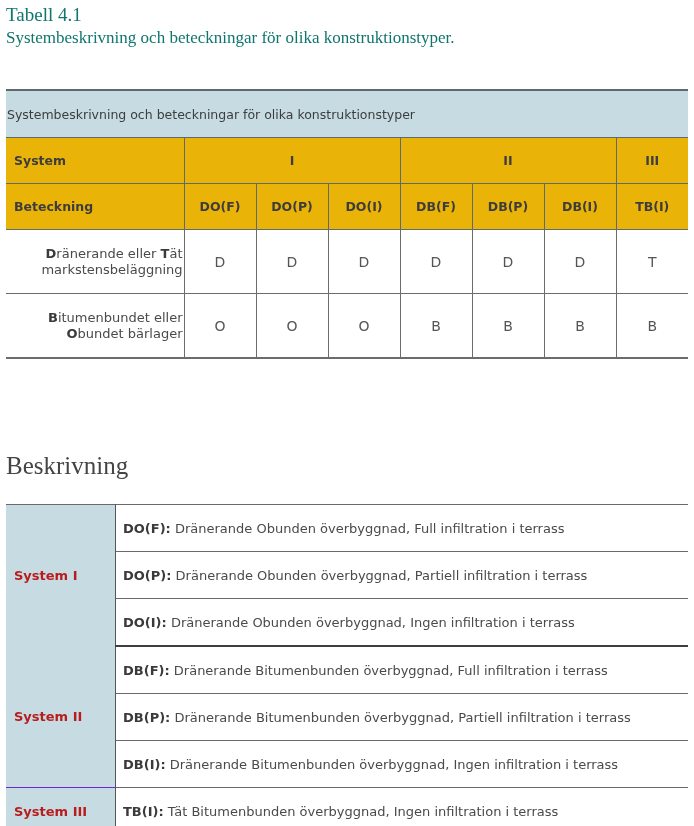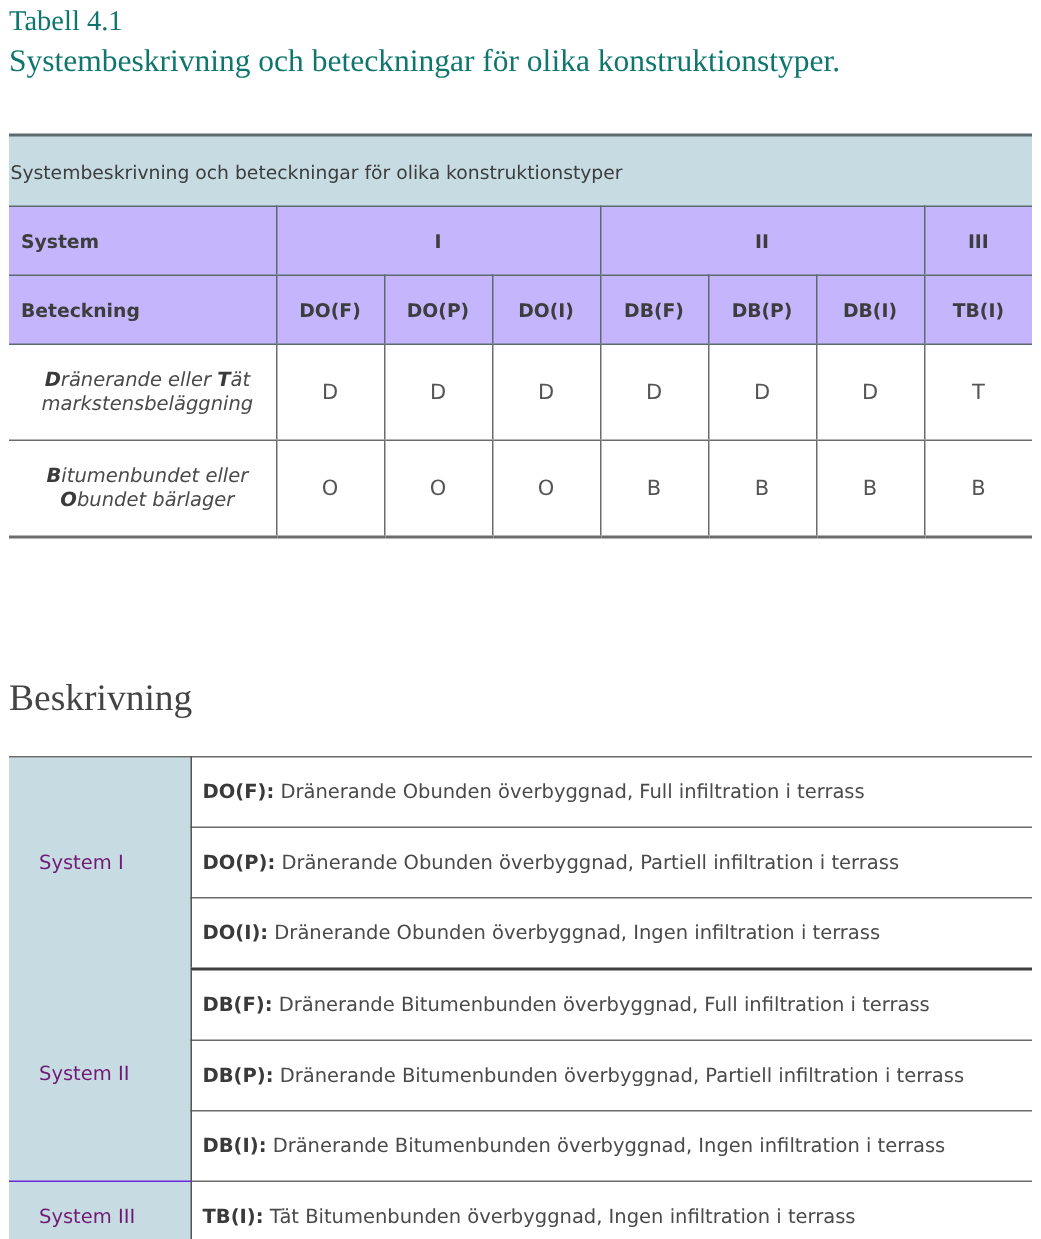--- a/index.html
+++ b/index.html
@@ -1,38 +1,38 @@
 <!DOCTYPE html>
 <html><head>
   <meta charset="utf-8">
   <style>
     html, body { margin: 0; padding: 0; background: #ffffff; }
     body { width: 694px; height: 826px; position: relative; overflow: hidden; color: #3a3a3a; }
     .caption { position: absolute; left: 6px; font-family: "Liberation Serif", "DejaVu Serif", serif; color: #0f766e; }
     .cap-num { top: 4px; font-size: 19px; }
-    .cap-title { top: 28px; font-size: 21px; }
+    .cap-title { top: 28px; font-size: 17px; }
     .section-title { position: absolute; left: 6px; top: 452px; font-family: "Liberation Serif", "DejaVu Serif", serif; font-size: 25px; color: #444; }
 
     table { border-collapse: collapse; font-family: "DejaVu Sans", "Liberation Sans", sans-serif; }
     .t1 { position: absolute; left: 6px; top: 89px; width: 682px; table-layout: fixed; }
     .t1 td, .t1 th { font-size: 12.5px; color: #3d3d3d; }
     .t1 .title-row td { background: #c6dbe2; text-align: left; height: 44px; border-top: 2px solid #5d6a6f; border-bottom: 1px solid #5d6a6f; font-weight: normal; }
-    .t1 .hdr td { background: #c4b5fd; height: 43px; border-bottom: 1px solid #5d6a6f; text-align: center; }
+    .t1 .hdr td { background: #eab308; height: 43px; border-bottom: 1px solid #5d6a6f; text-align: center; }
     .t1 .hdr td.lbl { text-align: left; padding-left: 8px; }
     .t1 .hdr td + td { border-left: 1px solid #5d6a6f; }
     .t1 .body td { height: 61px; border-bottom: 1px solid #6c6c6c; text-align: center; font-size: 14px; color: #555; }
-    .t1 .body td.lbl { text-align: center; padding-left: 8px; font-size: 13px; color: #4a4a4a; line-height: 16px; font-style: italic; }
+    .t1 .body td.lbl { text-align: right; padding-left: 8px; font-size: 13px; color: #4a4a4a; line-height: 16px; }
     .t1 .body td + td { border-left: 1px solid #6c6c6c; }
     .t1 .body:last-child td { border-bottom: 2px solid #6c6c6c; }
     .semi { font-weight: 600; }
     .b { font-weight: bold; color: #3a3a3a; }
 
     .t2 { position: absolute; left: 6px; top: 504px; width: 682px; table-layout: fixed; }
     .t2 td { font-size: 13px; color: #4a4a4a; }
-    .t2 td.sys { background: #c6dbe2; width: 100px; padding-left: 20px; font-weight: normal; color: #701a75; border-right: 1px solid #555; }
+    .t2 td.sys { background: #c6dbe2; width: 100px; padding-left: 8px; font-weight: bold; color: #b91c1c; border-right: 1px solid #555; }
     .t2 td.desc { height: 44px; padding-left: 7px; border-bottom: 1px solid #6a6a6a; }
     .t2 tr.first td { border-top: 1px solid #6a6a6a; }
     .t2 tr.grp-end td { border-bottom: 2px solid #3f3f3f; }
     .t2 tr.last td { border-bottom: 1px solid #444; }
     .t2 tr.last td.sys { border-bottom: 1px solid #5d6a6f; }
     .code { font-weight: bold; color: #3a3a3a; }
   </style>
 </head>
 <body>
 

